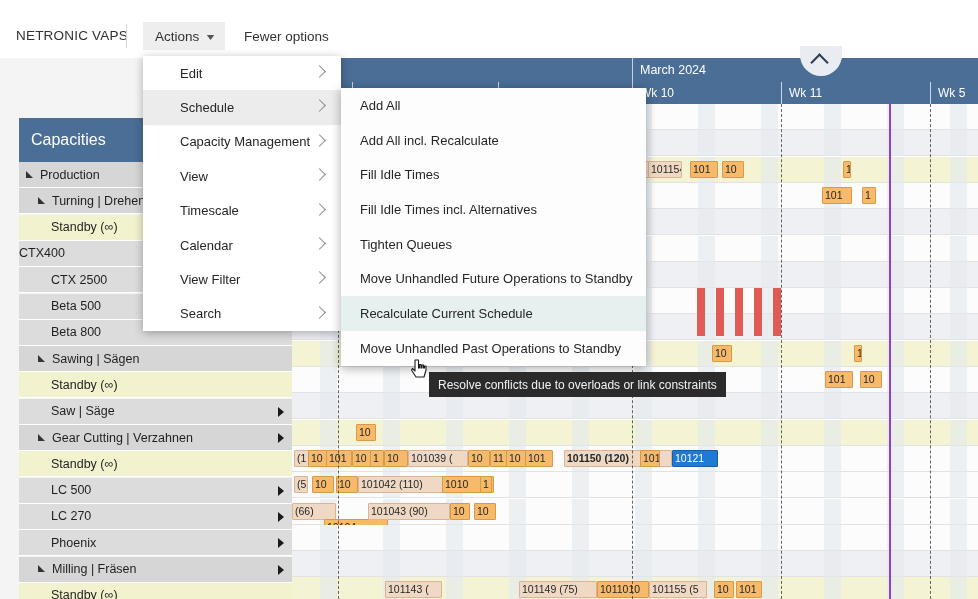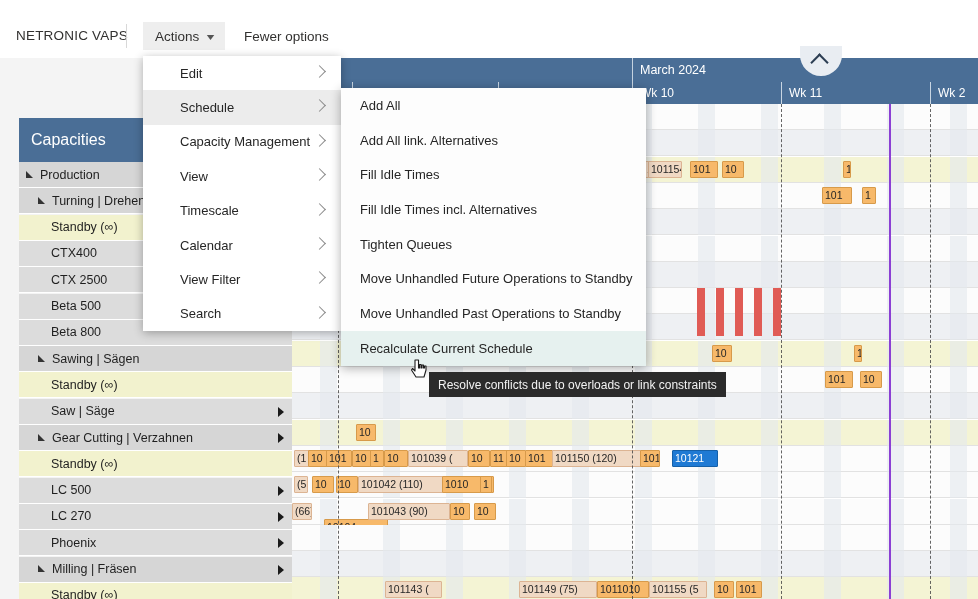--- a/index.html
+++ b/index.html
@@ -119,21 +119,21 @@
           <span class="lbl">Production</span>
         </div>
         <div class="row grp" style="top: 26.3px;">
           <span class="tri" style="margin-left:18px"></span>
           <span class="lbl">Turning | Drehen</span>
         </div>
         <div class="row standby" style="top: 52.6px;">
           <span class="lbl" style="margin-left:32px">Standby (∞)</span>
         </div>
         <div class="row item" style="top: 78.9px;">
-          <span class="lbl" style="margin-left:32px">CTX400</span>
+          <span class="lbl" style="">CTX400</span>
         </div>
         <div class="row item" style="top: 105.2px;">
           <span class="lbl" style="margin-left:32px">CTX 2500</span>
         </div>
         <div class="row item" style="top: 131.5px;">
           <span class="lbl" style="margin-left:32px">Beta 500</span>
         </div>
         <div class="row item" style="top: 157.8px;">
           <span class="lbl" style="margin-left:32px">Beta 800</span>
         </div>
@@ -180,21 +180,21 @@
   </div>
 
   <div class="tl-head" id="tl-head">
       <div class="tl-mon" style="left: 0px; width: 340px;">ry 2024</div>
       <div class="tl-mon bd" style="left: 340px; width: 346px;">March 2024</div>
       <div class="tl-wk" style="left: 0px; width: 60px;"></div>
       <div class="tl-wk" style="left: 60px; width: 146px;"></div>
       <div class="tl-wk" style="left: 206px; width: 134px;"></div>
       <div class="tl-wk" style="left: 340px; width: 149px;">Wk 10</div>
       <div class="tl-wk" style="left: 489px; width: 149px;">Wk 11</div>
-      <div class="tl-wk" style="left: 638px; width: 48px;">Wk 2</div>
+      <div class="tl-wk" style="left: 638px; width: 48px;">Wk 5</div>
     </div>
   <div class="collapse-btn"></div>
 
   <div class="gantt" id="gantt">
       <div class="grow plain" style="top: 0px;">
         <div class="nwknd" style="left: 28px; width: 17px;"></div>
         <div class="nwknd" style="left: 91px; width: 17px;"></div>
         <div class="nwknd" style="left: 154px; width: 17px;"></div>
         <div class="nwknd" style="left: 217px; width: 17px;"></div>
         <div class="nwknd" style="left: 280px; width: 17px;"></div>
@@ -390,21 +390,21 @@
         <div class="bar " style="left: 16px; width: 20px; top: 4px;">10</div>
         <div class="bar " style="left: 34px; width: 26px; top: 4px;">101</div>
         <div class="bar " style="left: 60px; width: 22px; top: 4px;">10</div>
         <div class="bar " style="left: 78px; width: 14px; top: 4px;">1</div>
         <div class="bar " style="left: 92px; width: 24px; top: 4px;">10</div>
         <div class="bar pale" style="left: 116px; width: 60px; top: 4px;">101039 (</div>
         <div class="bar " style="left: 176px; width: 22px; top: 4px;">10</div>
         <div class="bar " style="left: 198px; width: 18px; top: 4px;">11</div>
         <div class="bar " style="left: 214px; width: 20px; top: 4px;">10</div>
         <div class="bar " style="left: 233px; width: 28px; top: 4px;">101</div>
-        <div class="bar pale" style="left: 260px; width: 96px; top: 4px;">101150 (120)</div>
+        <div class="bar pale" style="left: 272px; width: 108px; top: 4px; font-weight: bold;">101150 (120)</div>
         <div class="bar " style="left: 348px; width: 20px; top: 4px;">1011</div>
         <div class="bar sel" style="left: 380px; width: 46px; top: 4px;">10121</div>
       </div>
       <div class="grow plain" style="top: 368.2px;">
         <div class="nwknd" style="left: 28px; width: 17px;"></div>
         <div class="nwknd" style="left: 91px; width: 17px;"></div>
         <div class="nwknd" style="left: 154px; width: 17px;"></div>
         <div class="nwknd" style="left: 217px; width: 17px;"></div>
         <div class="nwknd" style="left: 280px; width: 17px;"></div>
         <div class="nwknd" style="left: 343px; width: 17px;"></div>
@@ -425,21 +425,21 @@
         <div class="nwknd" style="left: 91px; width: 17px;"></div>
         <div class="nwknd" style="left: 154px; width: 17px;"></div>
         <div class="nwknd" style="left: 217px; width: 17px;"></div>
         <div class="nwknd" style="left: 280px; width: 17px;"></div>
         <div class="nwknd" style="left: 343px; width: 17px;"></div>
         <div class="nwknd" style="left: 406px; width: 17px;"></div>
         <div class="nwknd" style="left: 469px; width: 17px;"></div>
         <div class="nwknd" style="left: 532px; width: 17px;"></div>
         <div class="nwknd" style="left: 595px; width: 17px;"></div>
         <div class="nwknd" style="left: 658px; width: 17px;"></div>
-        <div class="bar pale" style="left: 0px; width: 20px; top: 4px;">(66)</div>
+        <div class="bar pale" style="left: 0px; width: 44px; top: 4px;">(66)</div>
         <div class="bar " style="left: 32px; width: 64px; top: 12px; margin-top: 8px;">10104</div>
         <div class="bar pale" style="left: 76px; width: 82px; top: 4px;">101043 (90)</div>
         <div class="bar " style="left: 158px; width: 20px; top: 4px;">10</div>
         <div class="bar " style="left: 182px; width: 22px; top: 4px;">10</div>
       </div>
       <div class="grow plain" style="top: 420.8px;">
         <div class="nwknd" style="left: 28px; width: 17px;"></div>
         <div class="nwknd" style="left: 91px; width: 17px;"></div>
         <div class="nwknd" style="left: 154px; width: 17px;"></div>
         <div class="nwknd" style="left: 217px; width: 17px;"></div>
@@ -528,39 +528,39 @@
         <span>Search</span>
         <span class="chev"></span>
       </div>
     </div>
 
   <div class="menu2" id="menu2">
       <div class="mi">
         <span>Add All</span>
       </div>
       <div class="mi">
-        <span>Add All link. Alternatives</span>
+        <span>Add All incl. Recalculate</span>
       </div>
       <div class="mi">
         <span>Fill Idle Times</span>
       </div>
       <div class="mi">
         <span>Fill Idle Times incl. Alternatives</span>
       </div>
       <div class="mi">
         <span>Tighten Queues</span>
       </div>
       <div class="mi">
         <span>Move Unhandled Future Operations to Standby</span>
-      </div>
-      <div class="mi">
-        <span>Move Unhandled Past Operations to Standby</span>
       </div>
       <div class="mi hl">
         <span>Recalculate Current Schedule</span>
+      </div>
+      <div class="mi">
+        <span>Move Unhandled Past Operations to Standby</span>
       </div>
     </div>
 
   <svg class="cursor" viewBox="0 0 20 24">
     <path d="M4 2 L4 13 L1.5 10.5 L0.5 12 L5 19 L13 19 L15 12 L15 8 L13.5 8 L13.5 10 L12.5 10 L12.5 7 L11 7 L11 10 L10 10 L10 6.5 L8.5 6.5 L8.5 10 L7.5 10 L7.5 2 Z" fill="#ffffff" stroke="#1c1c1c" stroke-width="1.1" stroke-linejoin="round"></path>
   </svg>
 
   <div class="tip">
     <span>Resolve conflicts due to overloads or link constraints</span>
   </div>

